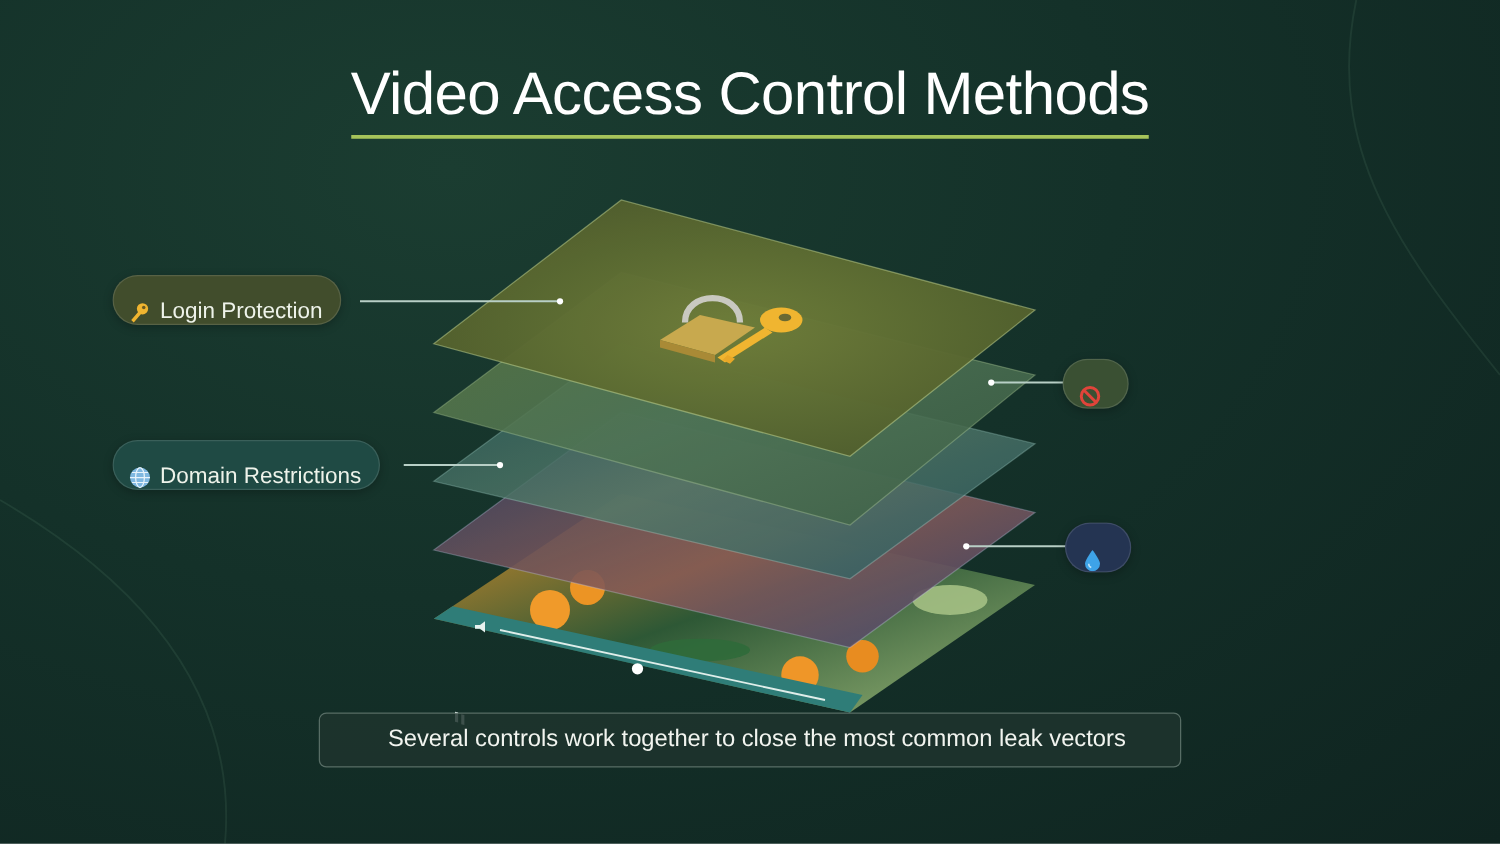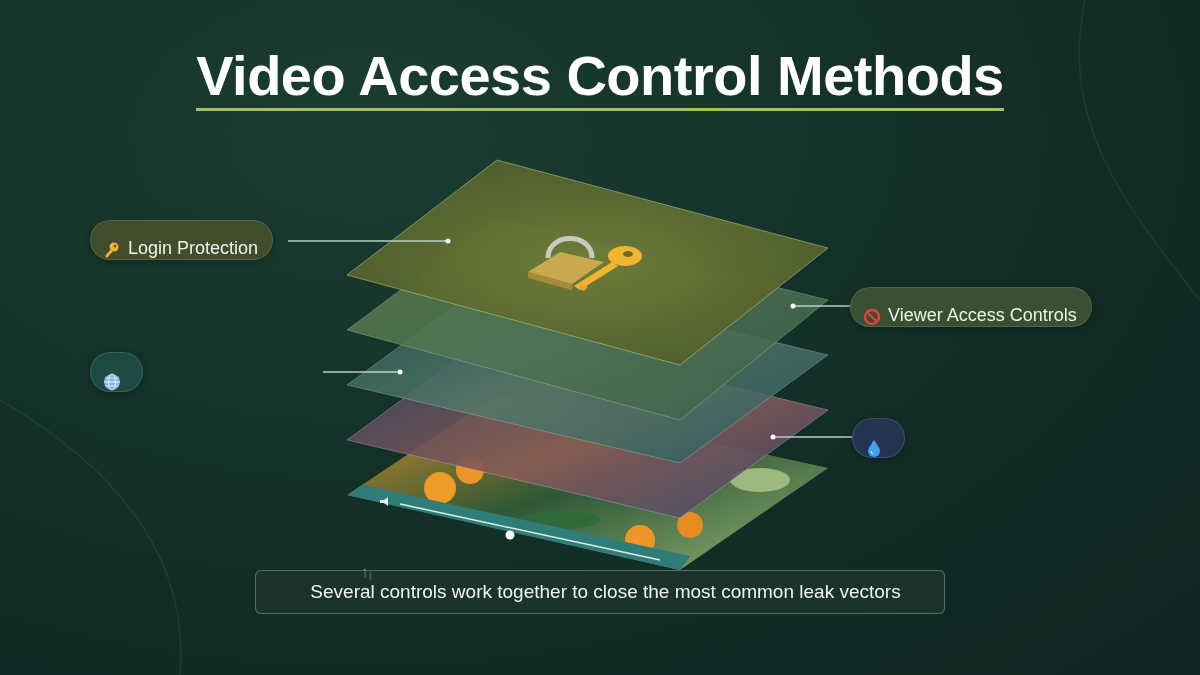--- a/index.html
+++ b/index.html
@@ -1,21 +1,21 @@
 <!DOCTYPE html>
 <html><head>
 <meta charset="utf-8">
 <style>
   html,body{margin:0;padding:0;}
   body{width:1200px;height:675px;overflow:hidden;position:relative;
     background:radial-gradient(ellipse at 30% 20%, #1b3d31 0%, #143129 45%, #0f2420 100%);
     font-family:"Liberation Sans","DejaVu Sans",sans-serif;color:#eef3ea;}
   .deco{position:absolute;inset:0;pointer-events:none;}
   .title{position:absolute;left:0;right:0;top:50px;text-align:center;}
-  .title h1{display:inline-block;margin:0;font-size:56px;font-weight:700;letter-spacing:-0.5px;color:#ffffff;
+  .title h1{display:inline-block;margin:0;font-size:48px;font-weight:400;letter-spacing:-0.5px;color:#ffffff;
     padding:0 0 6px 0;border-bottom:3px solid #a6c35a;line-height:52px;font-family:"Liberation Sans",sans-serif;}
   .stack{position:absolute;left:0;top:0;width:1200px;height:675px;}
   .pill{position:absolute;height:40px;border-radius:20px;display:flex;align-items:flex-end;padding:0 14px 0 12px;
     font-size:18px;color:#eef3ea;box-sizing:border-box;border:1px solid rgba(255,255,255,0.12);
     box-shadow:0 2px 8px rgba(0,0,0,0.25);white-space:nowrap;}
   .pill .ico{width:18px;height:18px;margin-right:7px;display:inline-flex;align-items:center;justify-content:center;}
   .p-login{left:90px;top:220px;background:#414d2c;}
   .p-viewer{left:850px;top:287px;background:#3a5033;}
   .p-domain{left:90px;top:352px;background:#1f4a44;}
   .p-water{left:852px;top:418px;background:#243452;}
@@ -125,33 +125,33 @@
   <span>Login Protection</span>
 </div>
 
 <div class="pill p-viewer">
   <span class="ico">
     <svg width="18" height="18" viewBox="0 0 18 18">
         <circle cx="9" cy="9" r="7" fill="none" stroke="#e0443a" stroke-width="2.4"></circle>
         <line x1="4" y1="4" x2="14" y2="14" stroke="#e0443a" stroke-width="2.4"></line>
       </svg>
   </span>
-  <span>Viewer Access Controls</span>
 </div>
 
 <div class="pill p-domain">
   <span class="ico">
     <svg width="18" height="18" viewBox="0 0 18 18">
         <circle cx="9" cy="9" r="8" fill="#7fb8e0"></circle>
         <ellipse cx="9" cy="9" rx="3.5" ry="8" fill="none" stroke="#e8f4fb" stroke-width="1"></ellipse>
         <line x1="1" y1="9" x2="17" y2="9" stroke="#e8f4fb" stroke-width="1"></line>
         <line x1="2.5" y1="5" x2="15.5" y2="5" stroke="#e8f4fb" stroke-width="0.8"></line>
         <line x1="2.5" y1="13" x2="15.5" y2="13" stroke="#e8f4fb" stroke-width="0.8"></line>
       </svg>
   </span>
+  <span>Domain Restrictions</span>
 </div>
 
 <div class="pill p-water">
   <span class="ico">
     <svg width="18" height="18" viewBox="0 0 18 18">
         <path d="M9 1 C9 1 3 9 3 12 A6 6 0 0 0 15 12 C15 9 9 1 9 1 Z" fill="#3ea3e8"></path>
         <path d="M6 12 A3 3 0 0 0 8 15" stroke="#bfe4fb" stroke-width="1.2" fill="none"></path>
       </svg>
   </span>
 </div>

